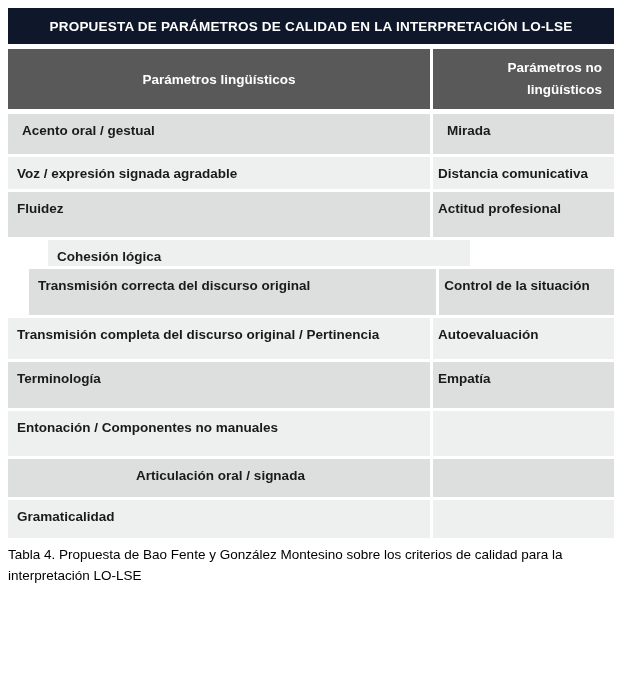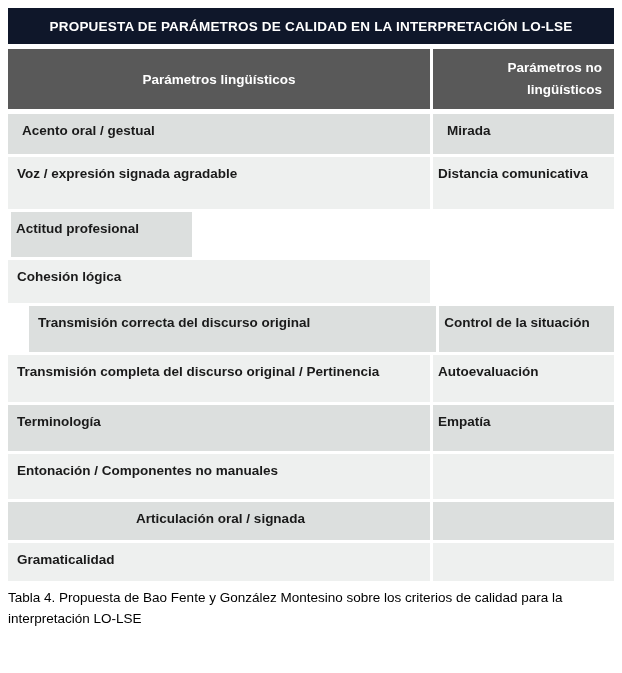--- a/index.html
+++ b/index.html
@@ -70,25 +70,25 @@
     font-weight: bold;
     font-size: 13.5px;
     line-height: 17px;
     padding: 8px 6px 0 9px;
   }
   .cl { width: 422px; }
   .cr { width: 181px; margin-left: 3px; padding-left: 5px; }
   .rows .row:nth-child(odd)  .cell { background: #dcdfde; }
   .rows .row:nth-child(even) .cell { background: #eef0ef; }
   .rows .row:nth-child(1)  { height: 40px; }
-  .rows .row:nth-child(2)  { height: 52px; }
+  .rows .row:nth-child(2)  { height: 32px; }
   .rows .row:nth-child(3)  { height: 45px; }
-  .rows .row:nth-child(4)  { height: 43px; }
+  .rows .row:nth-child(4)  { height: 26px; margin-left: 40px; }
   .rows .row:nth-child(5)  { height: 46px; margin-left: 21px; }
-  .rows .row:nth-child(6)  { height: 47px; border-radius: 14px; }
+  .rows .row:nth-child(6)  { height: 41px; border-radius: 14px; }
   .rows .row:nth-child(7)  { height: 46px; }
   .rows .row:nth-child(8)  { height: 45px; }
   .rows .row:nth-child(9)  { height: 38px; text-align: center; }
   .rows .row:nth-child(10) { height: 38px; }
   .rows .row:nth-child(11) { height: 44px; }
   .rows .row:nth-child(1) .cell { padding-left: 14px; }
   
   .caption {
     margin-top: 6px;
     width: 600px;
@@ -115,20 +115,21 @@
   <div class="rows">
     <div class="row">
       <div class="cell cl">Acento oral / gestual</div>
       <div class="cell cr">Mirada</div>
     </div>
     <div class="row">
       <div class="cell cl">Voz / expresión signada agradable</div>
       <div class="cell cr">Distancia comunicativa</div>
     </div>
     <div class="row">
+      <div class="cell cl">Fluidez</div>
       <div class="cell cr">Actitud profesional</div>
     </div>
     <div class="row">
       <div class="cell cl">Cohesión lógica</div>
     </div>
     <div class="row">
       <div class="cell cl">Transmisión correcta del discurso original</div>
       <div class="cell cr">Control de la situación</div>
     </div>
     <div class="row">

